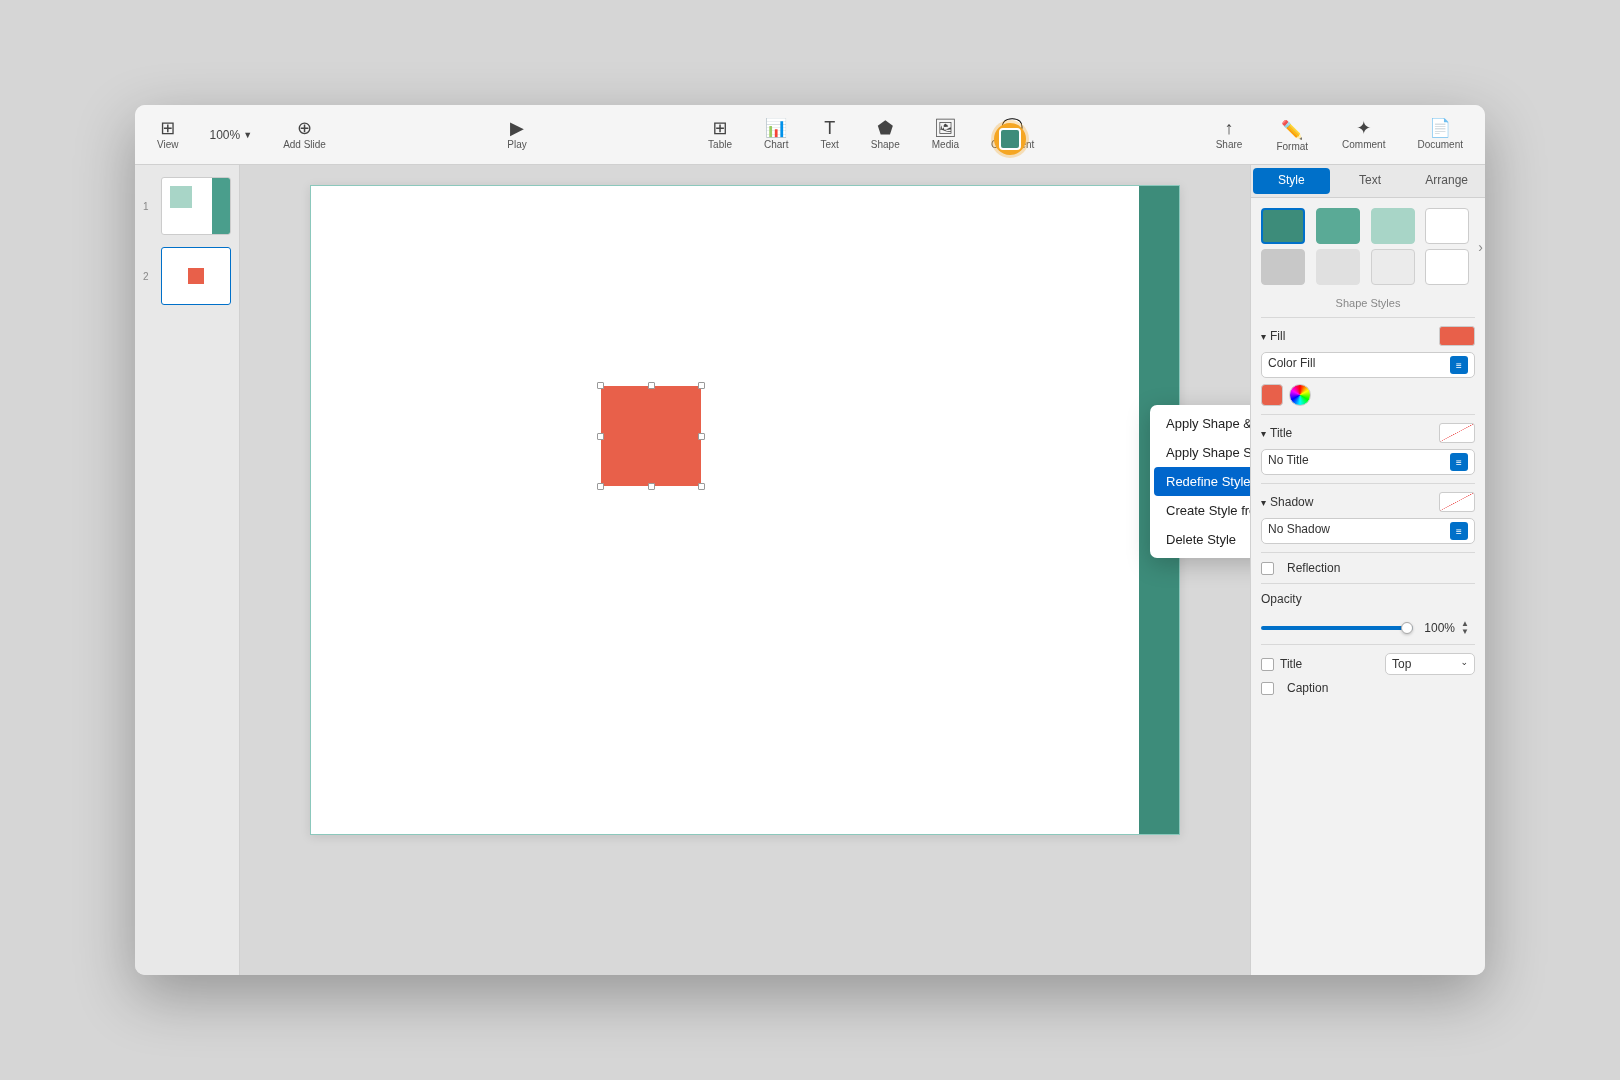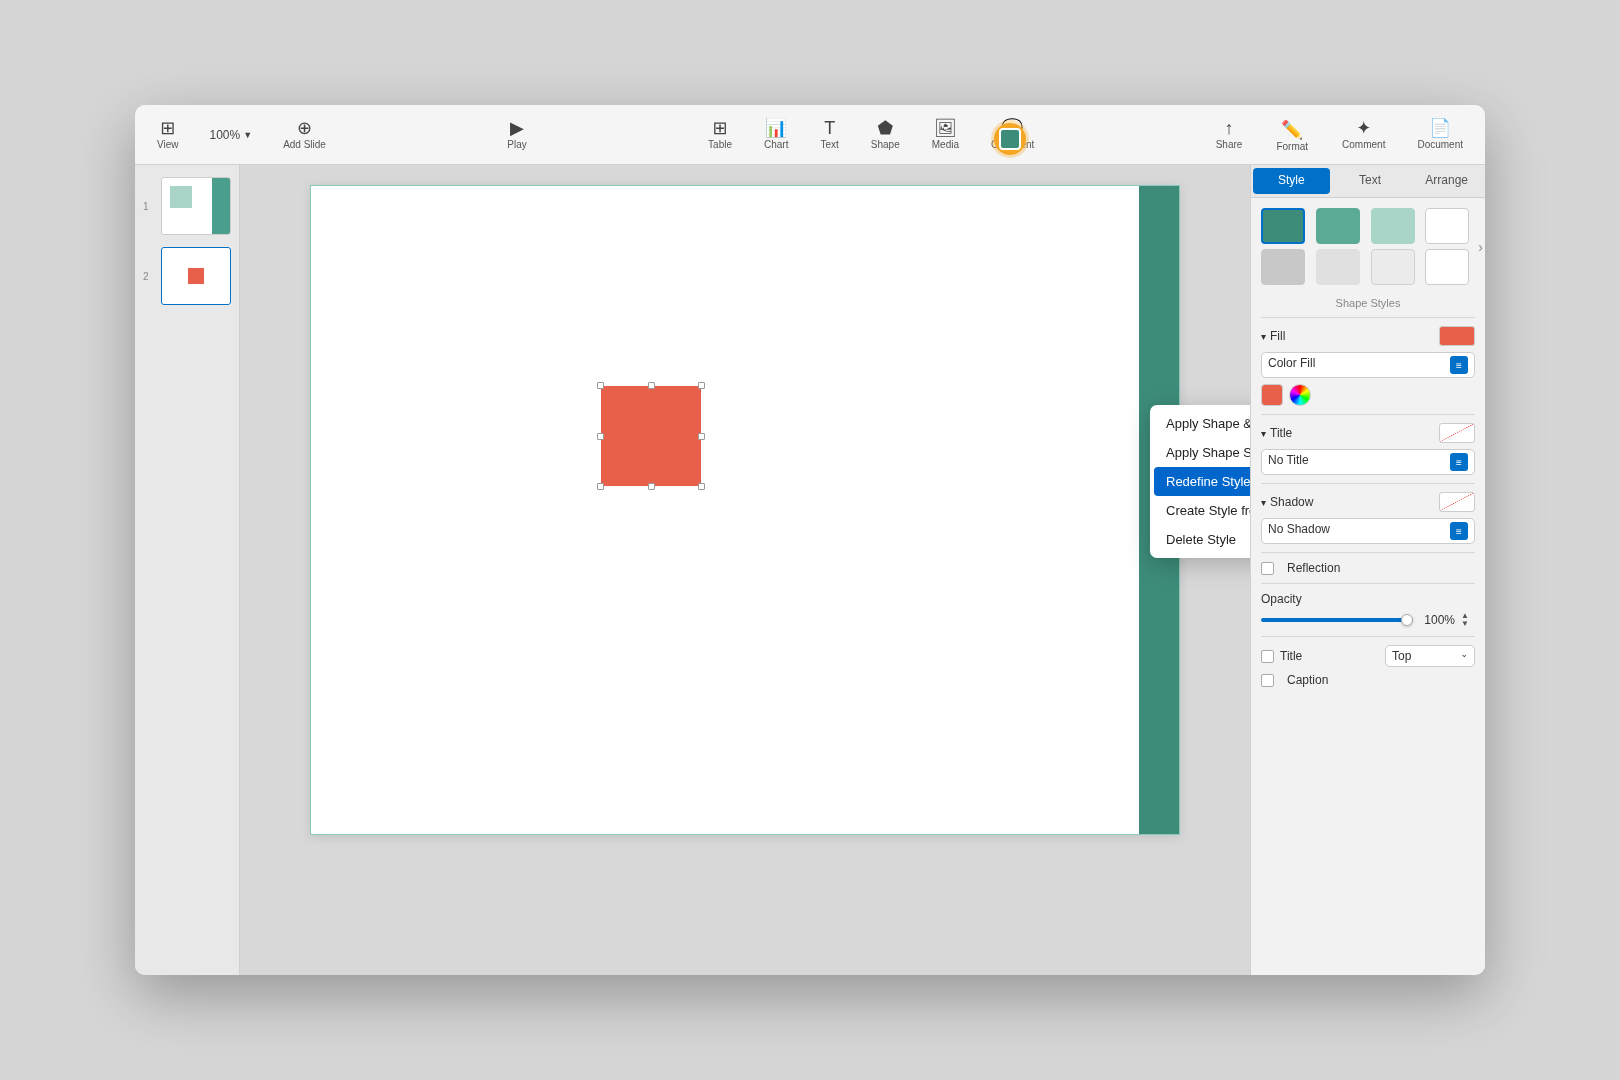--- a/index.html
+++ b/index.html
@@ -716,21 +716,21 @@
         <div class="divider"></div>
 
         <div class="checkbox-row">
           <div class="checkbox"></div>
           <span class="checkbox-label">Reflection</span>
         </div>
 
         <div class="divider"></div>
 
         <div class="prop-section">
-          <div style="font-size:12px; color:#333; margin-bottom:6px;">Opacity</div>
+          <div style="font-size:12px; color:#333; margin-bottom:14px;">Opacity</div>
           <div class="opacity-row">
             <div class="opacity-slider">
               <div class="opacity-thumb"></div>
             </div>
             <span class="opacity-val">100%</span>
             <div class="stepper">
               <span class="stepper-btn">▲</span>
               <span class="stepper-btn">▼</span>
             </div>
           </div>

